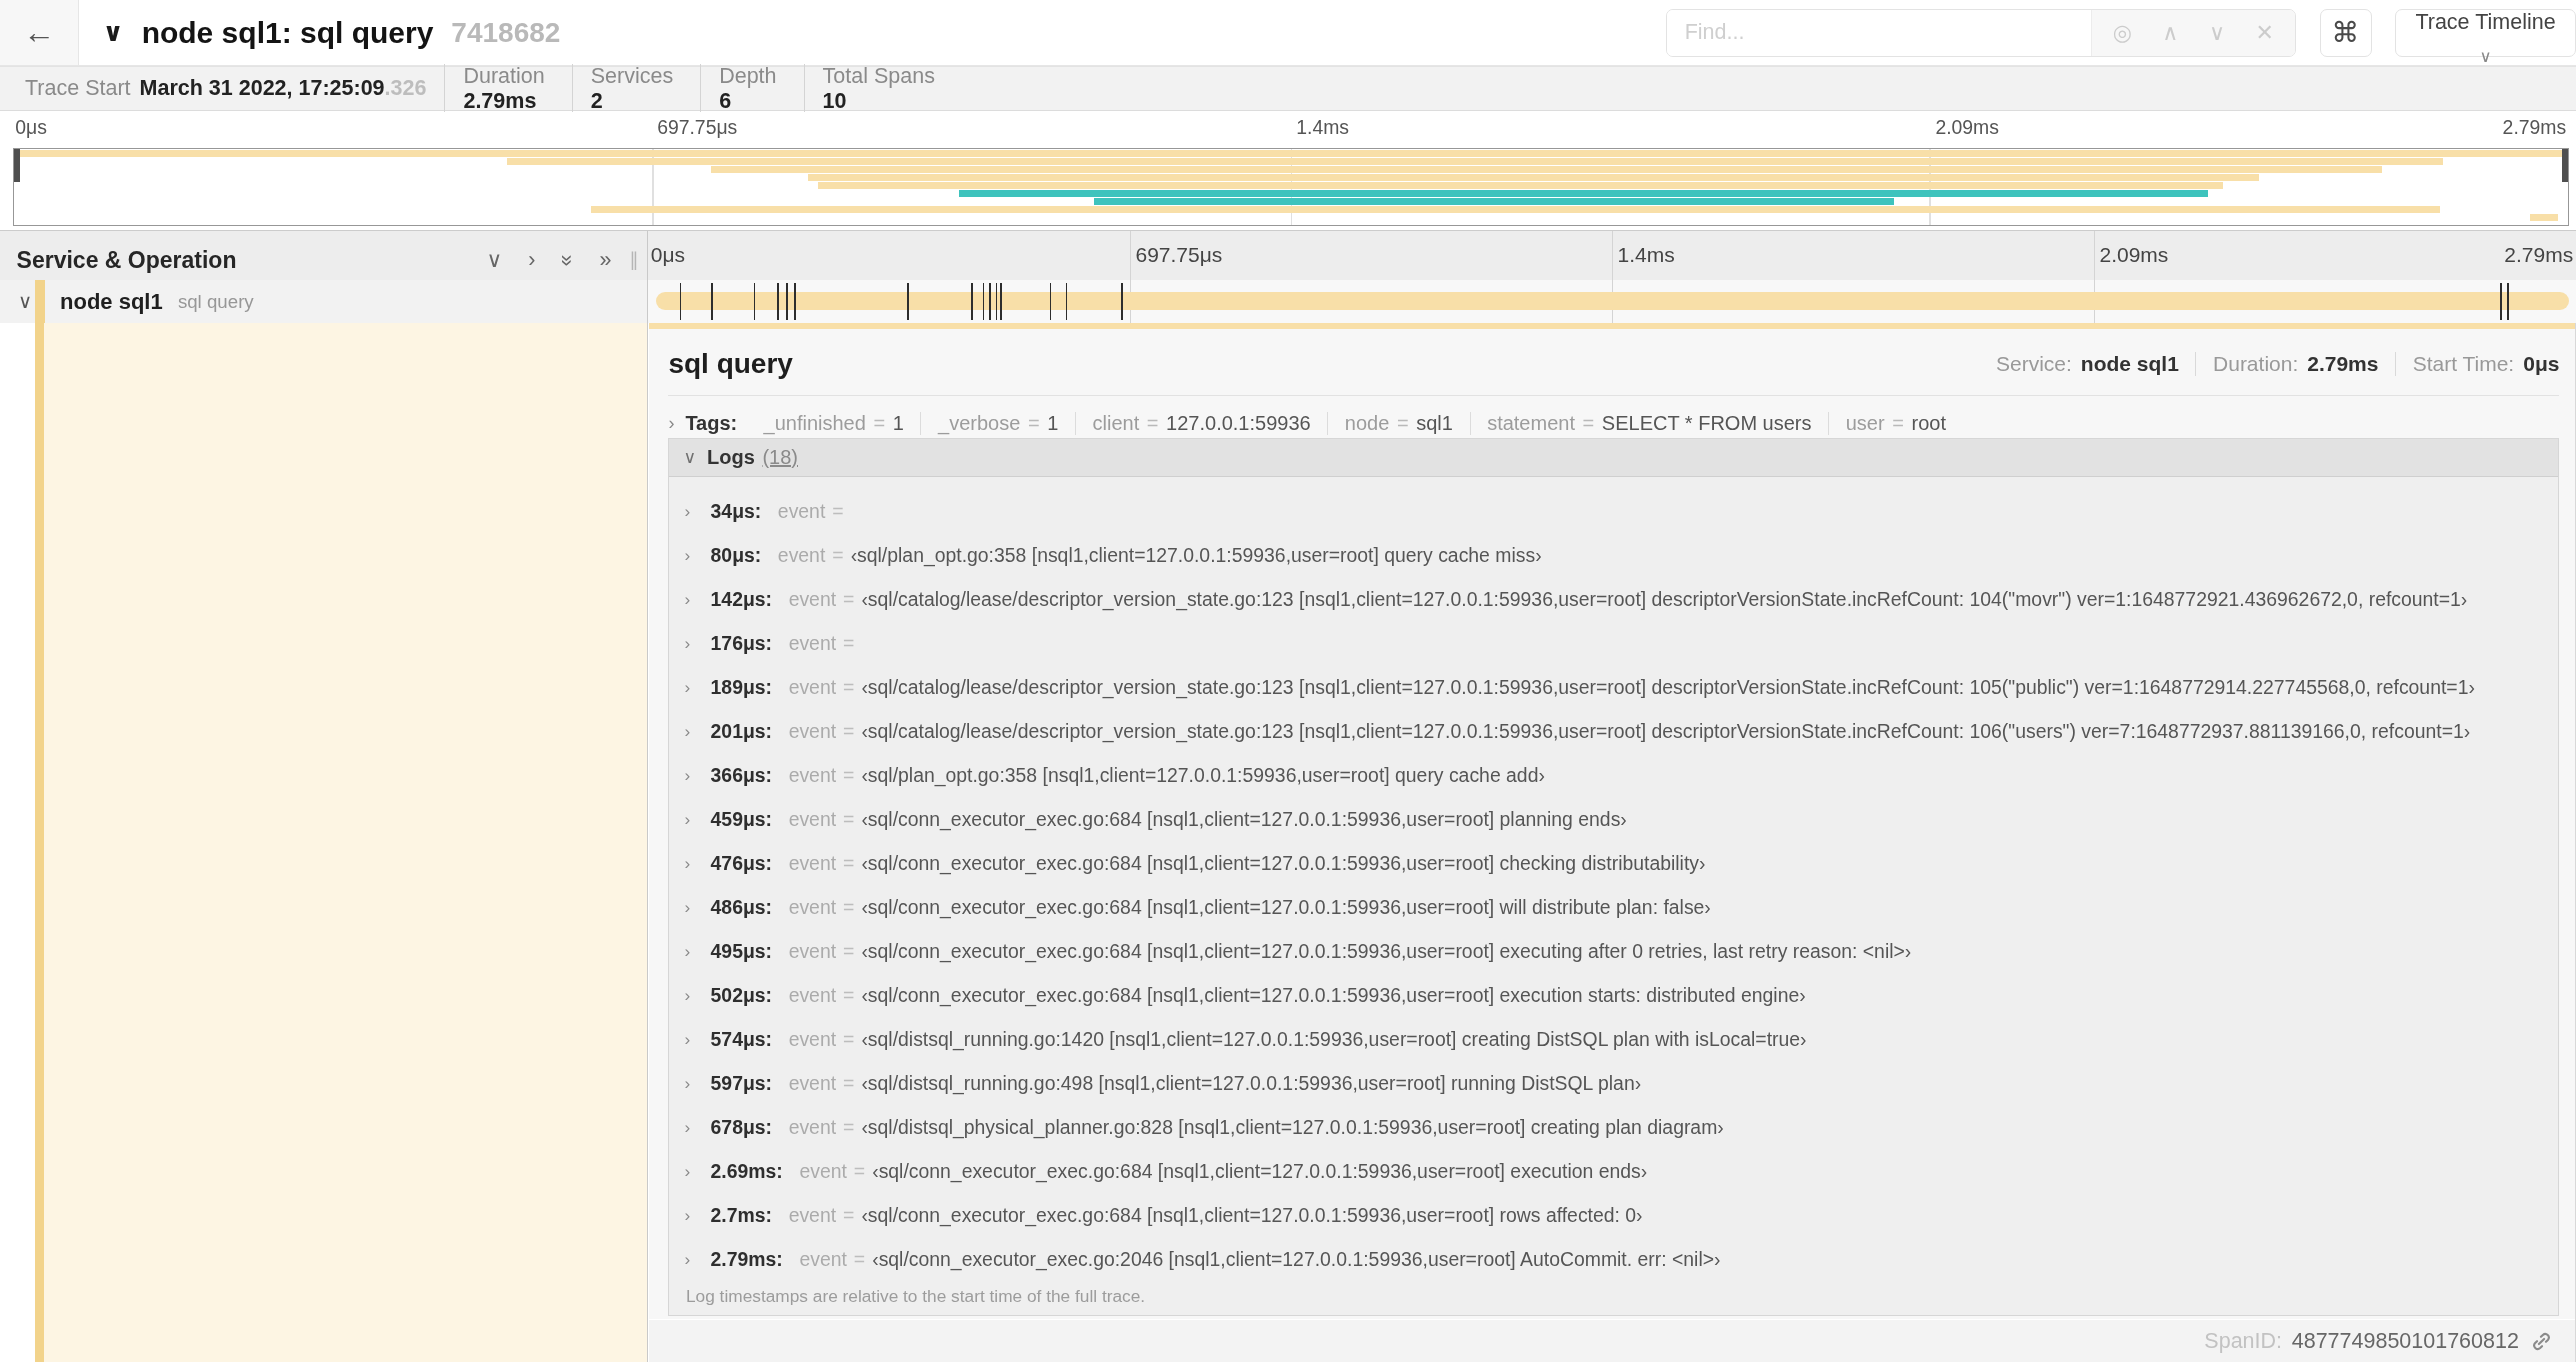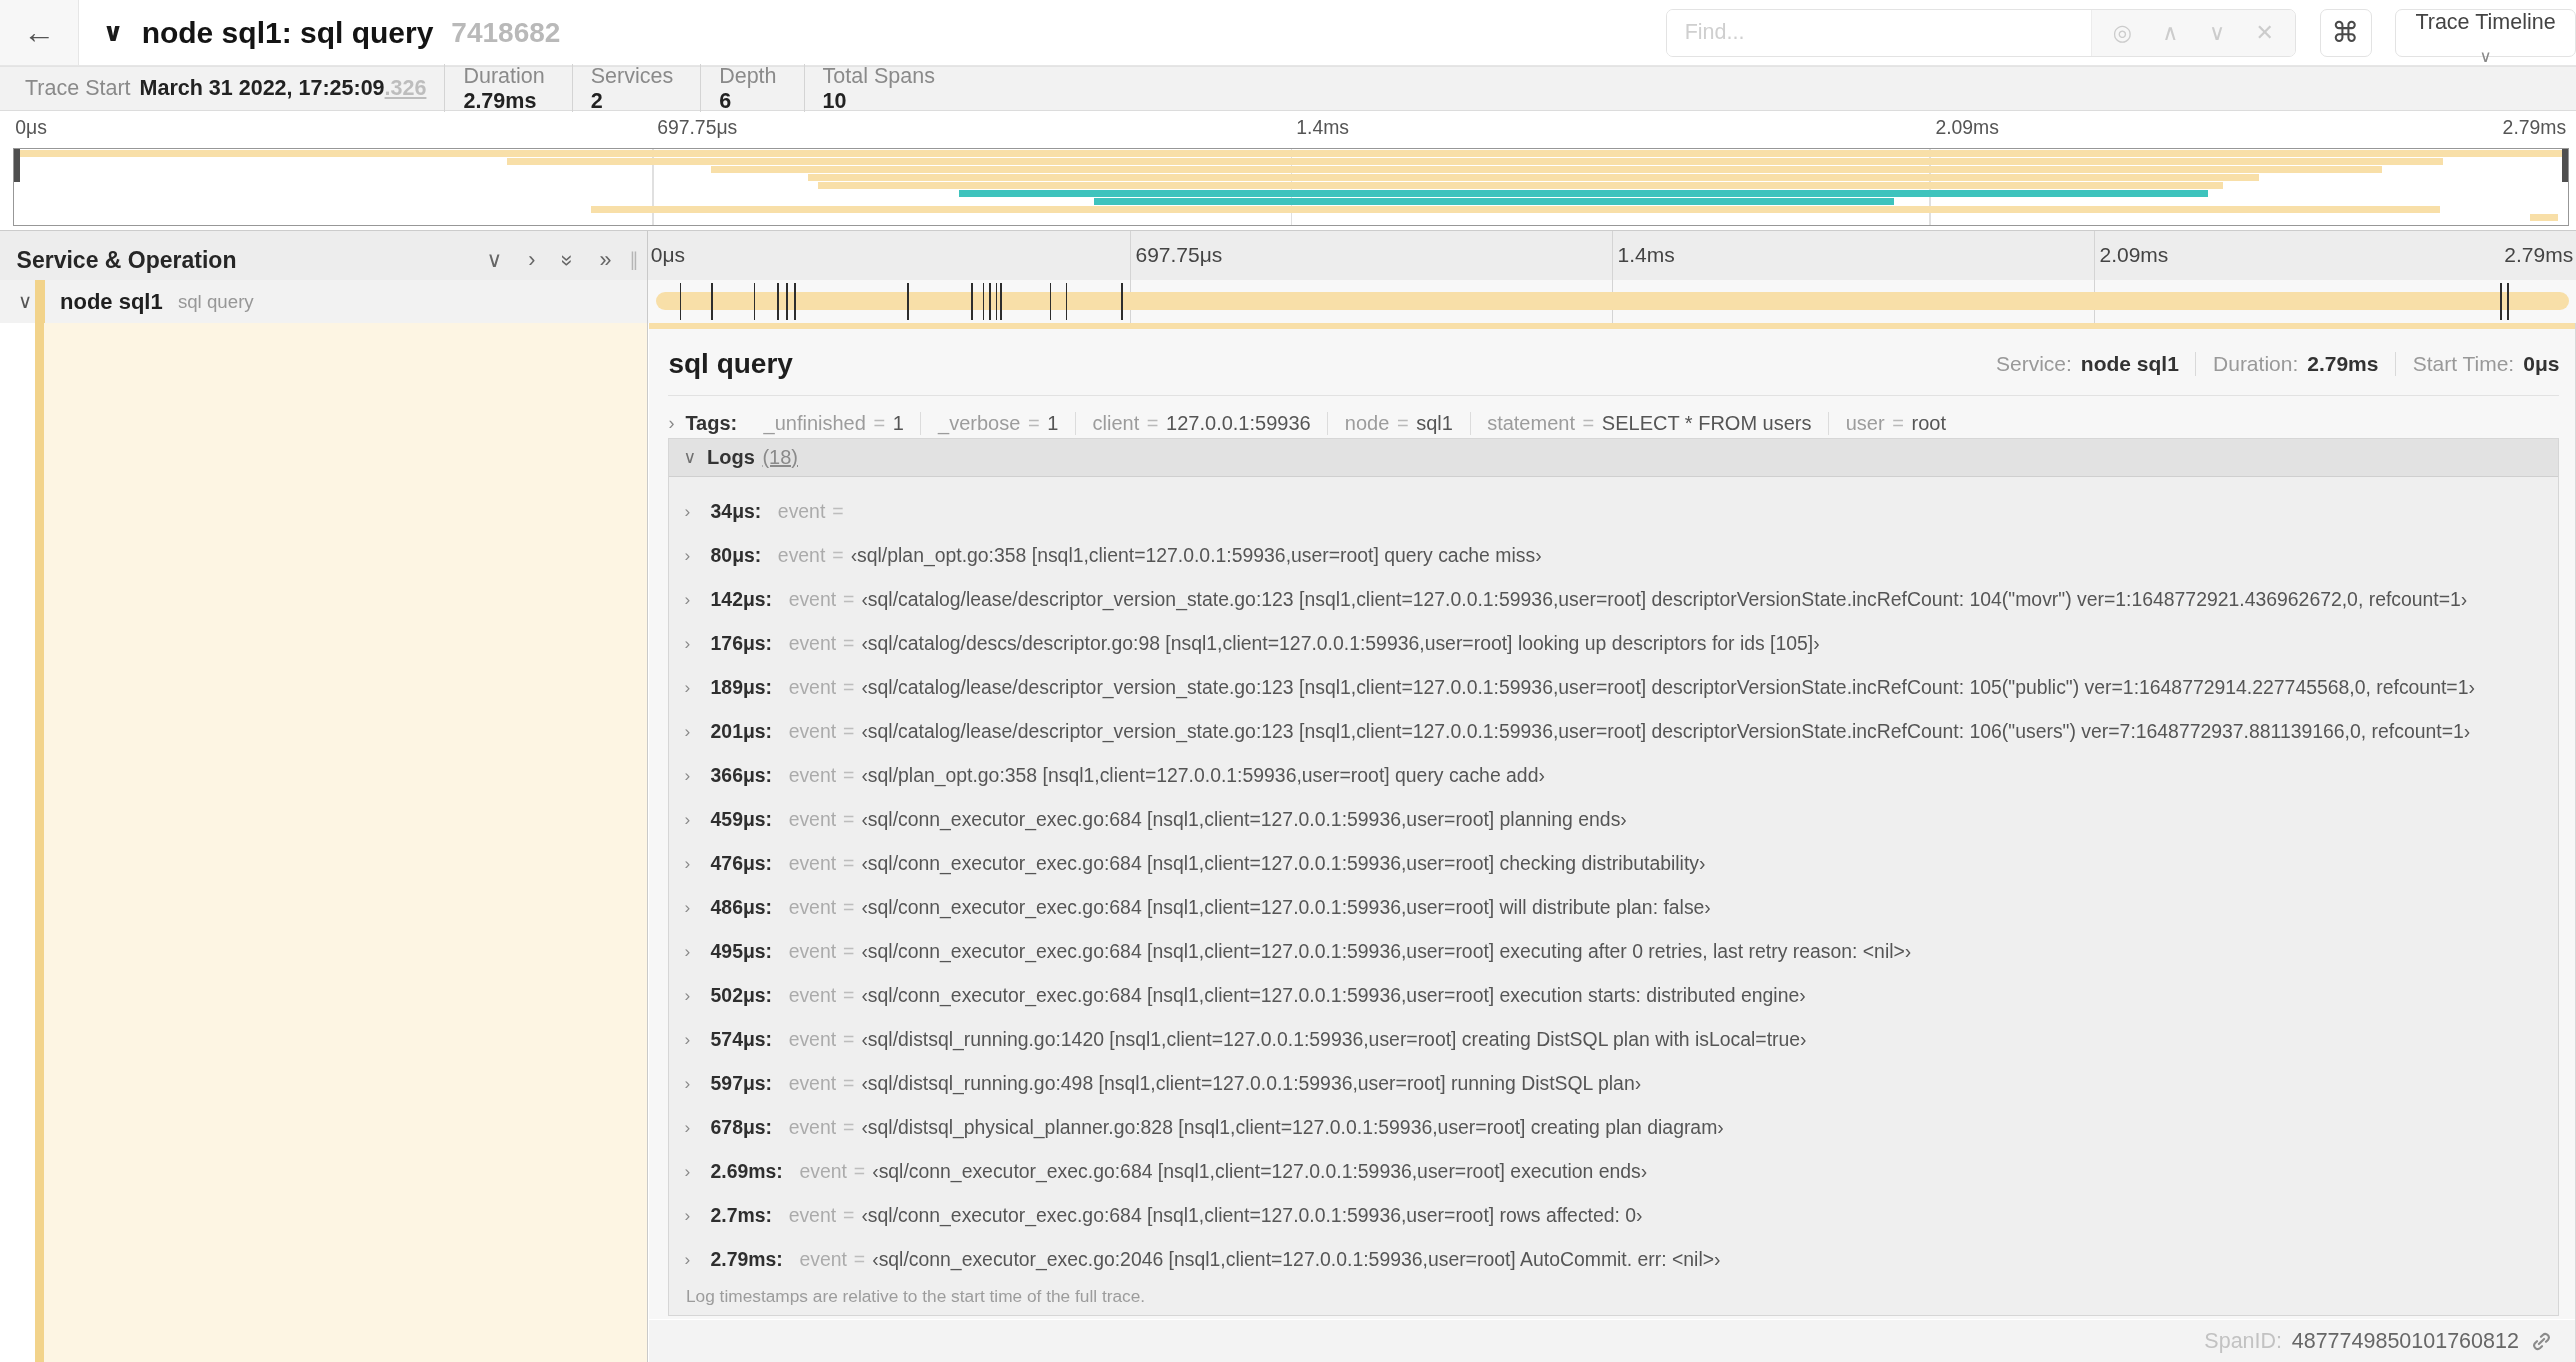--- a/index.html
+++ b/index.html
@@ -31,21 +31,21 @@
   .view-caret{font-size:16.6px;color:#888;}
 
   
   .summary-bar{position:absolute;top:66px;left:0;right:0;height:43px;background:#f2f2f2;
                border-top:1.4px solid #e3e3e3;border-bottom:1.4px solid #dcdcdc;
                display:flex;align-items:center;padding-left:7px;font-size:21.5px;}
   .sum-item{display:flex;align-items:baseline;padding:0 18px;white-space:nowrap;}
   .sum-item + .sum-item{border-left:1.4px solid #d4d4d4;flex-direction:column;}
   .sum-label{color:#8a8a8a;margin-right:9px;}
   .sum-value{color:#222;font-weight:bold;}
-  .sum-suffix{color:#bdbdbd;font-weight:bold;text-decoration:underline;}
+  .sum-suffix{color:#bdbdbd;font-weight:bold;}
 
   
   .minimap{position:absolute;top:112px;left:0;right:0;height:116px;background:#fff;}
   .mm-labels{position:absolute;left:12.5px;right:7px;top:4.2px;height:29px;font-size:19.4px;color:#555;}
   .tick-label{position:absolute;top:0;white-space:nowrap;}
   .mm-canvas{position:absolute;left:12.5px;right:7px;top:36px;height:76px;border:1.4px solid #979797;background:#fff;}
   .mm-grid{position:absolute;top:0;bottom:0;width:1.4px;background:#e0e0e0;}
   .mm-rows{position:absolute;left:0;right:0;top:0.7px;}
   .mm-row{height:7px;margin-bottom:1px;}
   .mm-span{height:7px;}
@@ -392,21 +392,20 @@
               <span class="log-time">142μs:</span>
               <span class="log-key">event</span>
               <span class="log-eq">=</span>
               <span class="log-val">‹sql/catalog/lease/descriptor_version_state.go:123 [nsql1,client=127.0.0.1:59936,user=root] descriptorVersionState.incRefCount: 104("movr") ver=1:1648772921.436962672,0, refcount=1›</span>
             </div>
             <div class="log-row">
               <span class="log-chevron">›</span>
               <span class="log-time">176μs:</span>
               <span class="log-key">event</span>
               <span class="log-eq">=</span>
-              <span class="log-val">‹sql/catalog/descs/descriptor.go:98 [nsql1,client=127.0.0.1:59936,user=root] looking up descriptors for ids [105]›</span>
             </div>
             <div class="log-row">
               <span class="log-chevron">›</span>
               <span class="log-time">189μs:</span>
               <span class="log-key">event</span>
               <span class="log-eq">=</span>
               <span class="log-val">‹sql/catalog/lease/descriptor_version_state.go:123 [nsql1,client=127.0.0.1:59936,user=root] descriptorVersionState.incRefCount: 105("public") ver=1:1648772914.227745568,0, refcount=1›</span>
             </div>
             <div class="log-row">
               <span class="log-chevron">›</span>

